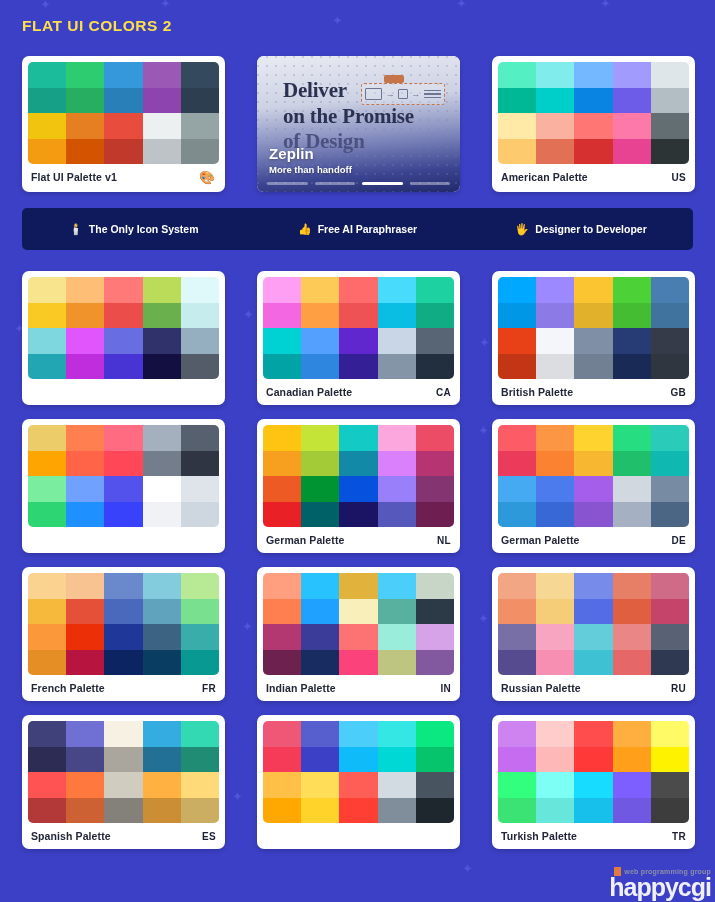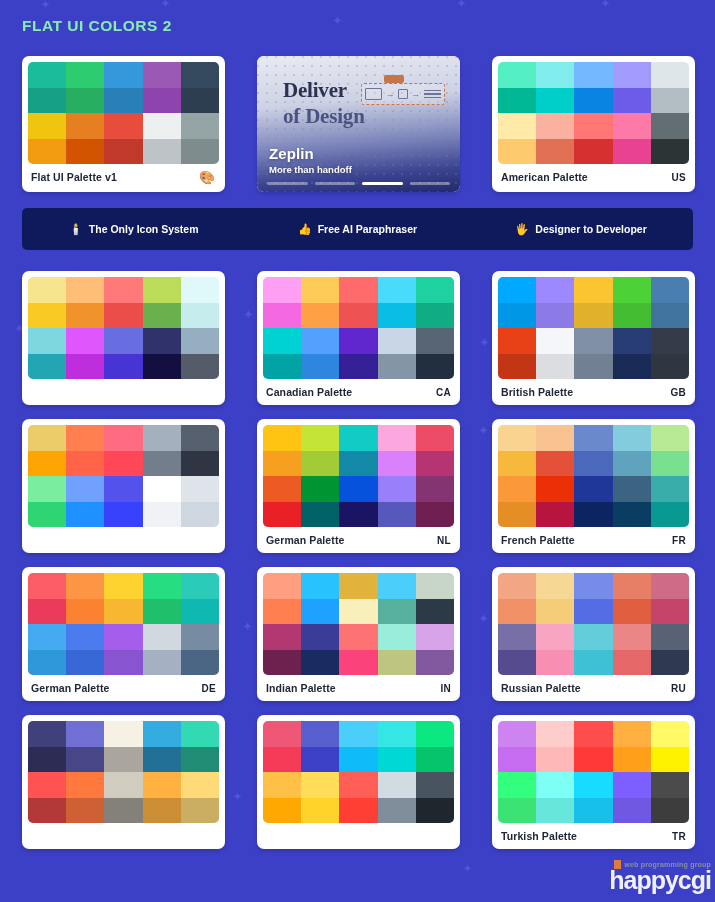--- a/index.html
+++ b/index.html
@@ -27,21 +27,21 @@
     height: 52px;
     display: flex;
     align-items: center;
     padding: 0 22px;
     z-index: 5;
   }
   .logo {
     font-size: 15.5px;
     font-weight: 800;
     letter-spacing: 0.5px;
-    color: #86efac;
+    color: #fde047;
     white-space: nowrap;
   }
   .nav {
     margin-left: auto;
     display: flex;
     align-items: center;
     gap: 26px;
   }
   .nav-link {
     display: flex;
@@ -215,21 +215,21 @@
     font-weight: 700;
     text-decoration: none;
     cursor: pointer;
     white-space: nowrap;
   }
   .promo-emoji { font-size: 11px; line-height: 1; }
 
   
   .watermark {
     position: absolute;
-    right: 4px; bottom: 9px;
+    right: 4px; bottom: 2px;
     z-index: 20;
     pointer-events: none;
     text-align: right;
   }
   .wm-top {
     display: flex; align-items: center; gap: 3px;
     justify-content: flex-start;
     margin-left: 10px;
   }
   .wm-square { width: 7px; height: 9px; background: #e07a3e; }
@@ -299,20 +299,21 @@
     <div class="card-footer">
       <span class="card-title">Flat UI Palette v1</span>
       <span class="card-emoji">🎨</span>
     </div>
   </div>
 
   <div class="ad-card">
     <div class="ad-bg"></div>
     <div class="ad-headline">
       <div>Deliver</div>
+      <div>on the Promise</div>
       <div class="dim">of Design</div>
     </div>
     <div class="ad-glyphbox">
       <span class="ad-glyph-tag"></span>
       <span class="gicon"></span>
       <span class="garrow">→</span>
       <span class="gicon sm"></span>
       <span class="garrow">→</span>
       <span class="gicon lines">
           <i></i>
@@ -503,20 +504,48 @@
         <div class="swatch" style="background: rgb(87, 88, 187);"></div>
         <div class="swatch" style="background: rgb(111, 30, 81);"></div>
       </div>
       <div class="card-footer">
         <span class="card-title">German Palette</span>
         <span class="card-code">NL</span>
       </div>
     </div>
     <div class="card">
       <div class="swatches">
+        <div class="swatch" style="background: rgb(252, 92, 101);"></div>
+        <div class="swatch" style="background: rgb(253, 150, 68);"></div>
+        <div class="swatch" style="background: rgb(254, 211, 48);"></div>
+        <div class="swatch" style="background: rgb(38, 222, 129);"></div>
+        <div class="swatch" style="background: rgb(43, 203, 186);"></div>
+        <div class="swatch" style="background: rgb(235, 59, 90);"></div>
+        <div class="swatch" style="background: rgb(250, 130, 49);"></div>
+        <div class="swatch" style="background: rgb(247, 183, 49);"></div>
+        <div class="swatch" style="background: rgb(32, 191, 107);"></div>
+        <div class="swatch" style="background: rgb(15, 185, 177);"></div>
+        <div class="swatch" style="background: rgb(69, 170, 242);"></div>
+        <div class="swatch" style="background: rgb(75, 123, 236);"></div>
+        <div class="swatch" style="background: rgb(165, 94, 234);"></div>
+        <div class="swatch" style="background: rgb(209, 216, 224);"></div>
+        <div class="swatch" style="background: rgb(119, 140, 163);"></div>
+        <div class="swatch" style="background: rgb(45, 152, 218);"></div>
+        <div class="swatch" style="background: rgb(56, 103, 214);"></div>
+        <div class="swatch" style="background: rgb(136, 84, 208);"></div>
+        <div class="swatch" style="background: rgb(165, 177, 194);"></div>
+        <div class="swatch" style="background: rgb(75, 101, 132);"></div>
+      </div>
+      <div class="card-footer">
+        <span class="card-title">German Palette</span>
+        <span class="card-code">DE</span>
+      </div>
+    </div>
+    <div class="card">
+      <div class="swatches">
         <div class="swatch" style="background: rgb(250, 211, 144);"></div>
         <div class="swatch" style="background: rgb(248, 194, 145);"></div>
         <div class="swatch" style="background: rgb(106, 137, 204);"></div>
         <div class="swatch" style="background: rgb(130, 204, 221);"></div>
         <div class="swatch" style="background: rgb(184, 233, 148);"></div>
         <div class="swatch" style="background: rgb(246, 185, 59);"></div>
         <div class="swatch" style="background: rgb(229, 80, 57);"></div>
         <div class="swatch" style="background: rgb(74, 105, 189);"></div>
         <div class="swatch" style="background: rgb(96, 163, 188);"></div>
         <div class="swatch" style="background: rgb(120, 224, 143);"></div>
@@ -531,48 +560,20 @@
         <div class="swatch" style="background: rgb(10, 61, 98);"></div>
         <div class="swatch" style="background: rgb(7, 153, 146);"></div>
       </div>
       <div class="card-footer">
         <span class="card-title">French Palette</span>
         <span class="card-code">FR</span>
       </div>
     </div>
     <div class="card">
       <div class="swatches">
-        <div class="swatch" style="background: rgb(252, 92, 101);"></div>
-        <div class="swatch" style="background: rgb(253, 150, 68);"></div>
-        <div class="swatch" style="background: rgb(254, 211, 48);"></div>
-        <div class="swatch" style="background: rgb(38, 222, 129);"></div>
-        <div class="swatch" style="background: rgb(43, 203, 186);"></div>
-        <div class="swatch" style="background: rgb(235, 59, 90);"></div>
-        <div class="swatch" style="background: rgb(250, 130, 49);"></div>
-        <div class="swatch" style="background: rgb(247, 183, 49);"></div>
-        <div class="swatch" style="background: rgb(32, 191, 107);"></div>
-        <div class="swatch" style="background: rgb(15, 185, 177);"></div>
-        <div class="swatch" style="background: rgb(69, 170, 242);"></div>
-        <div class="swatch" style="background: rgb(75, 123, 236);"></div>
-        <div class="swatch" style="background: rgb(165, 94, 234);"></div>
-        <div class="swatch" style="background: rgb(209, 216, 224);"></div>
-        <div class="swatch" style="background: rgb(119, 140, 163);"></div>
-        <div class="swatch" style="background: rgb(45, 152, 218);"></div>
-        <div class="swatch" style="background: rgb(56, 103, 214);"></div>
-        <div class="swatch" style="background: rgb(136, 84, 208);"></div>
-        <div class="swatch" style="background: rgb(165, 177, 194);"></div>
-        <div class="swatch" style="background: rgb(75, 101, 132);"></div>
-      </div>
-      <div class="card-footer">
-        <span class="card-title">German Palette</span>
-        <span class="card-code">DE</span>
-      </div>
-    </div>
-    <div class="card">
-      <div class="swatches">
         <div class="swatch" style="background: rgb(255, 159, 128);"></div>
         <div class="swatch" style="background: rgb(40, 194, 255);"></div>
         <div class="swatch" style="background: rgb(226, 179, 60);"></div>
         <div class="swatch" style="background: rgb(75, 207, 250);"></div>
         <div class="swatch" style="background: rgb(200, 214, 200);"></div>
         <div class="swatch" style="background: rgb(255, 127, 80);"></div>
         <div class="swatch" style="background: rgb(31, 162, 255);"></div>
         <div class="swatch" style="background: rgb(248, 239, 186);"></div>
         <div class="swatch" style="background: rgb(88, 177, 159);"></div>
         <div class="swatch" style="background: rgb(44, 58, 71);"></div>
@@ -636,20 +637,24 @@
         <div class="swatch" style="background: rgb(255, 121, 63);"></div>
         <div class="swatch" style="background: rgb(209, 204, 192);"></div>
         <div class="swatch" style="background: rgb(255, 177, 66);"></div>
         <div class="swatch" style="background: rgb(255, 218, 121);"></div>
         <div class="swatch" style="background: rgb(179, 57, 57);"></div>
         <div class="swatch" style="background: rgb(205, 97, 51);"></div>
         <div class="swatch" style="background: rgb(132, 129, 122);"></div>
         <div class="swatch" style="background: rgb(204, 142, 53);"></div>
         <div class="swatch" style="background: rgb(204, 174, 98);"></div>
       </div>
+      <div class="card-footer">
+        <span class="card-title">Spanish Palette</span>
+        <span class="card-code">ES</span>
+      </div>
     </div>
     <div class="card">
       <div class="swatches">
         <div class="swatch" style="background: rgb(239, 87, 119);"></div>
         <div class="swatch" style="background: rgb(87, 95, 207);"></div>
         <div class="swatch" style="background: rgb(75, 207, 250);"></div>
         <div class="swatch" style="background: rgb(52, 231, 228);"></div>
         <div class="swatch" style="background: rgb(11, 232, 129);"></div>
         <div class="swatch" style="background: rgb(245, 59, 87);"></div>
         <div class="swatch" style="background: rgb(60, 64, 198);"></div>

